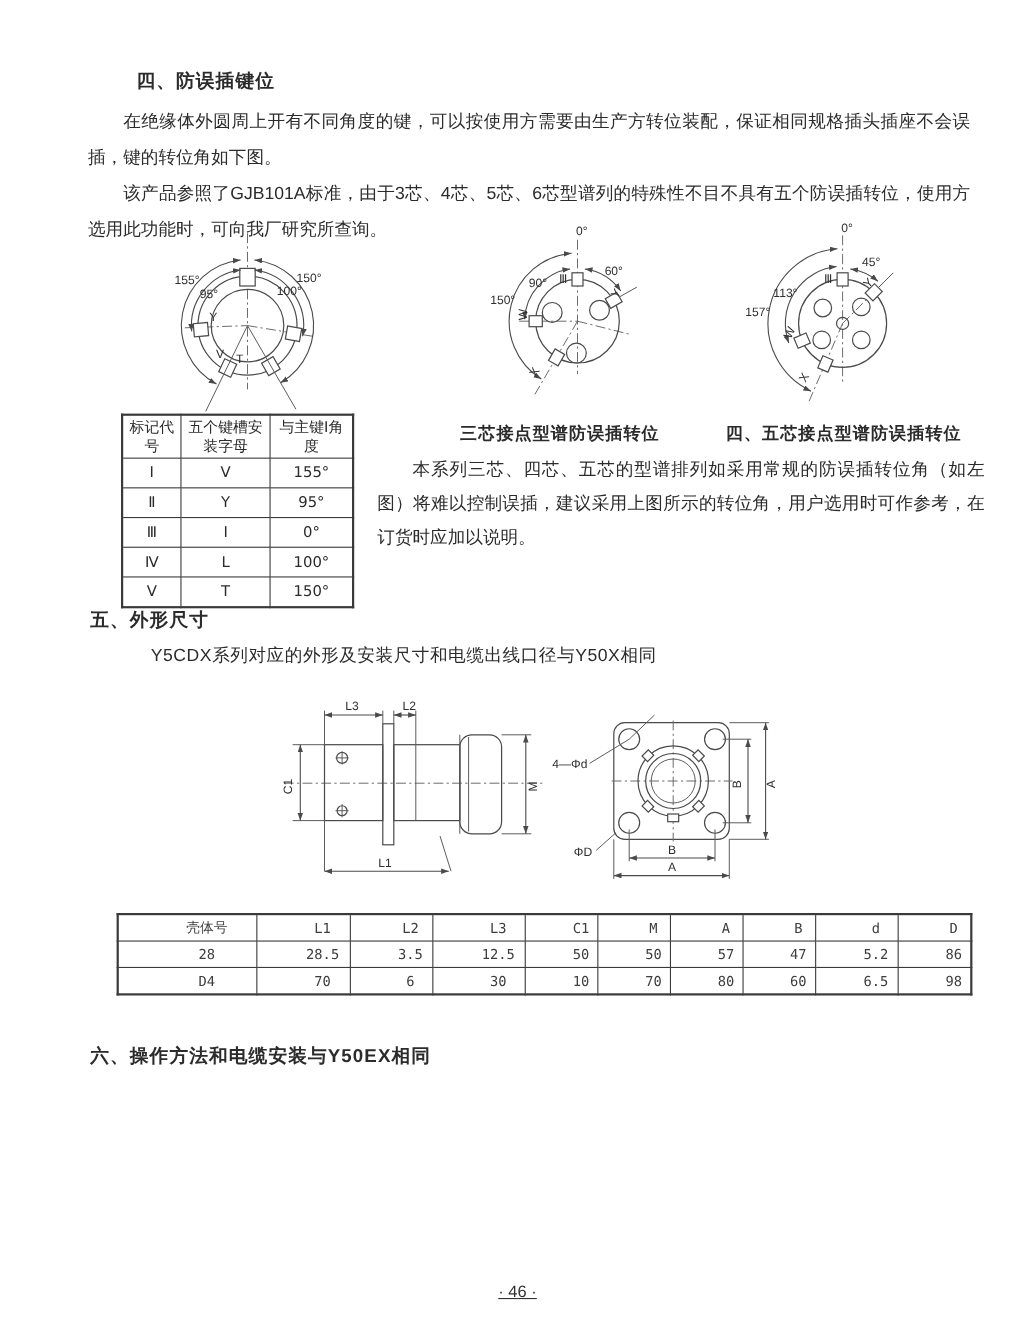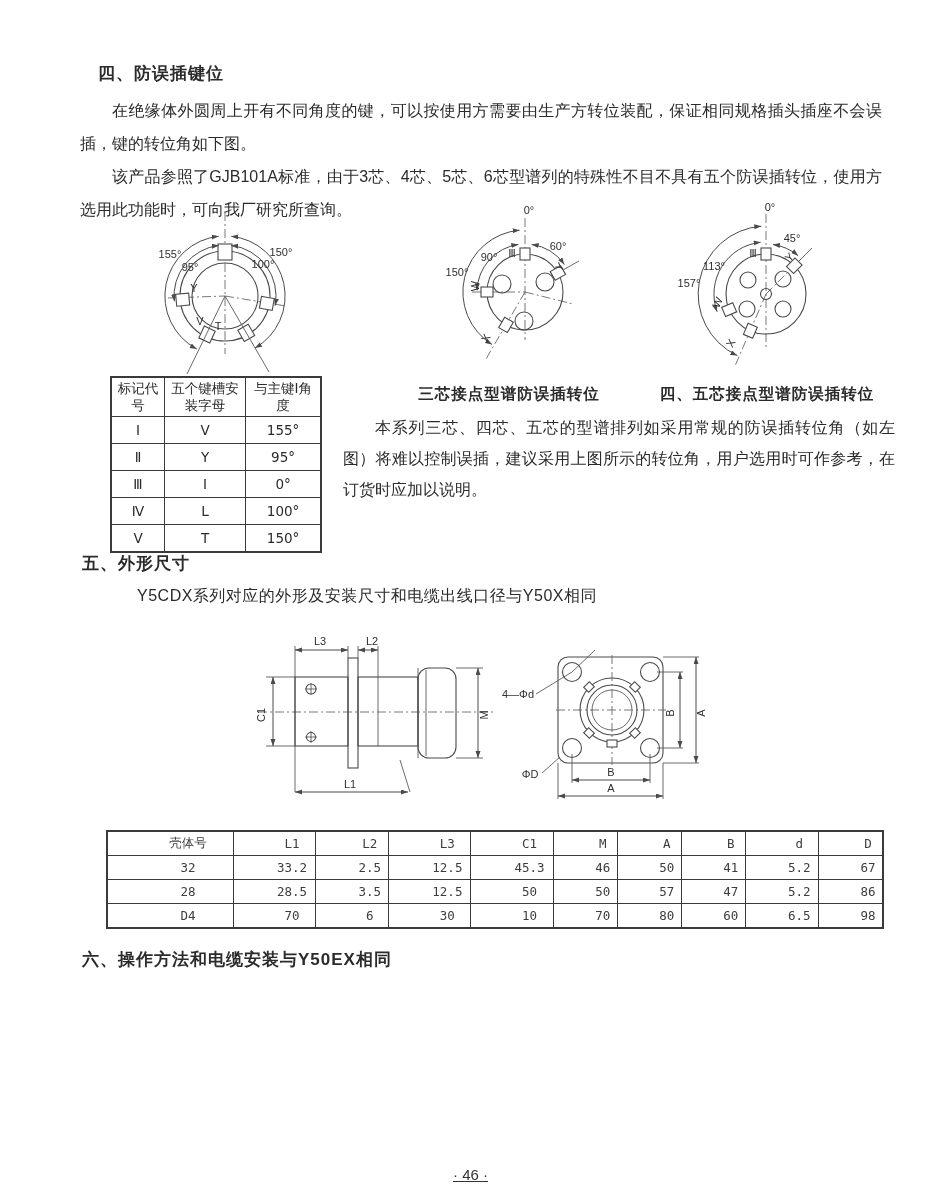--- a/index.html
+++ b/index.html
@@ -30,21 +30,21 @@
   .cl{stroke:#6a6a6a;stroke-width:0.9;fill:none;stroke-dasharray:9 3 2 3;}
   .dim{stroke:#4a4a4a;stroke-width:1;fill:none;}
   svg text{font-size:11px;fill:#2f2f2f;font-family:"Liberation Sans","DejaVu Sans",sans-serif;}
   .pageno{width:100%;text-align:center;font-size:15px;color:#333;}
 </style>
 </head>
 <body>
 
 <div id="page">
 
-  <div class="abs h1" style="left:98px;top:62px;">四、防误插键位</div>
+  <div class="abs h1" style="left:124px;top:62px;">四、防误插键位</div>
 
   <div class="abs para" style="left:80px;top:94px;width:802px;">
     <p>在绝缘体外圆周上开有不同角度的键，可以按使用方需要由生产方转位装配，保证相同规格插头插座不会误插，键的转位角如下图。</p>
     <p>该产品参照了GJB101A标准，由于3芯、4芯、5芯、6芯型谱列的特殊性不目不具有五个防误插转位，使用方选用此功能时，可向我厂研究所查询。</p>
   </div>
 
   <svg class="abs" style="left:118px;top:206px;" width="230" height="172" viewBox="0 0 230 172">
     <defs>
       <marker id="ar-d1" markerWidth="8" markerHeight="6" refX="7" refY="2.5" orient="auto-start-reverse">
         <path d="M0,0 L7,2.5 L0,5 z" fill="#4a4a4a"></path>
@@ -310,32 +310,20 @@
       <th>L2</th>
       <th>L3</th>
       <th>C1</th>
       <th>M</th>
       <th>A</th>
       <th>B</th>
       <th>d</th>
       <th>D</th>
     </tr>
     <tr>
-      <td>32</td>
-      <td>33.2</td>
-      <td>2.5</td>
-      <td>12.5</td>
-      <td>45.3</td>
-      <td>46</td>
-      <td>50</td>
-      <td>41</td>
-      <td>5.2</td>
-      <td>67</td>
-    </tr>
-    <tr>
       <td>28</td>
       <td>28.5</td>
       <td>3.5</td>
       <td>12.5</td>
       <td>50</td>
       <td>50</td>
       <td>57</td>
       <td>47</td>
       <td>5.2</td>
       <td>86</td>

